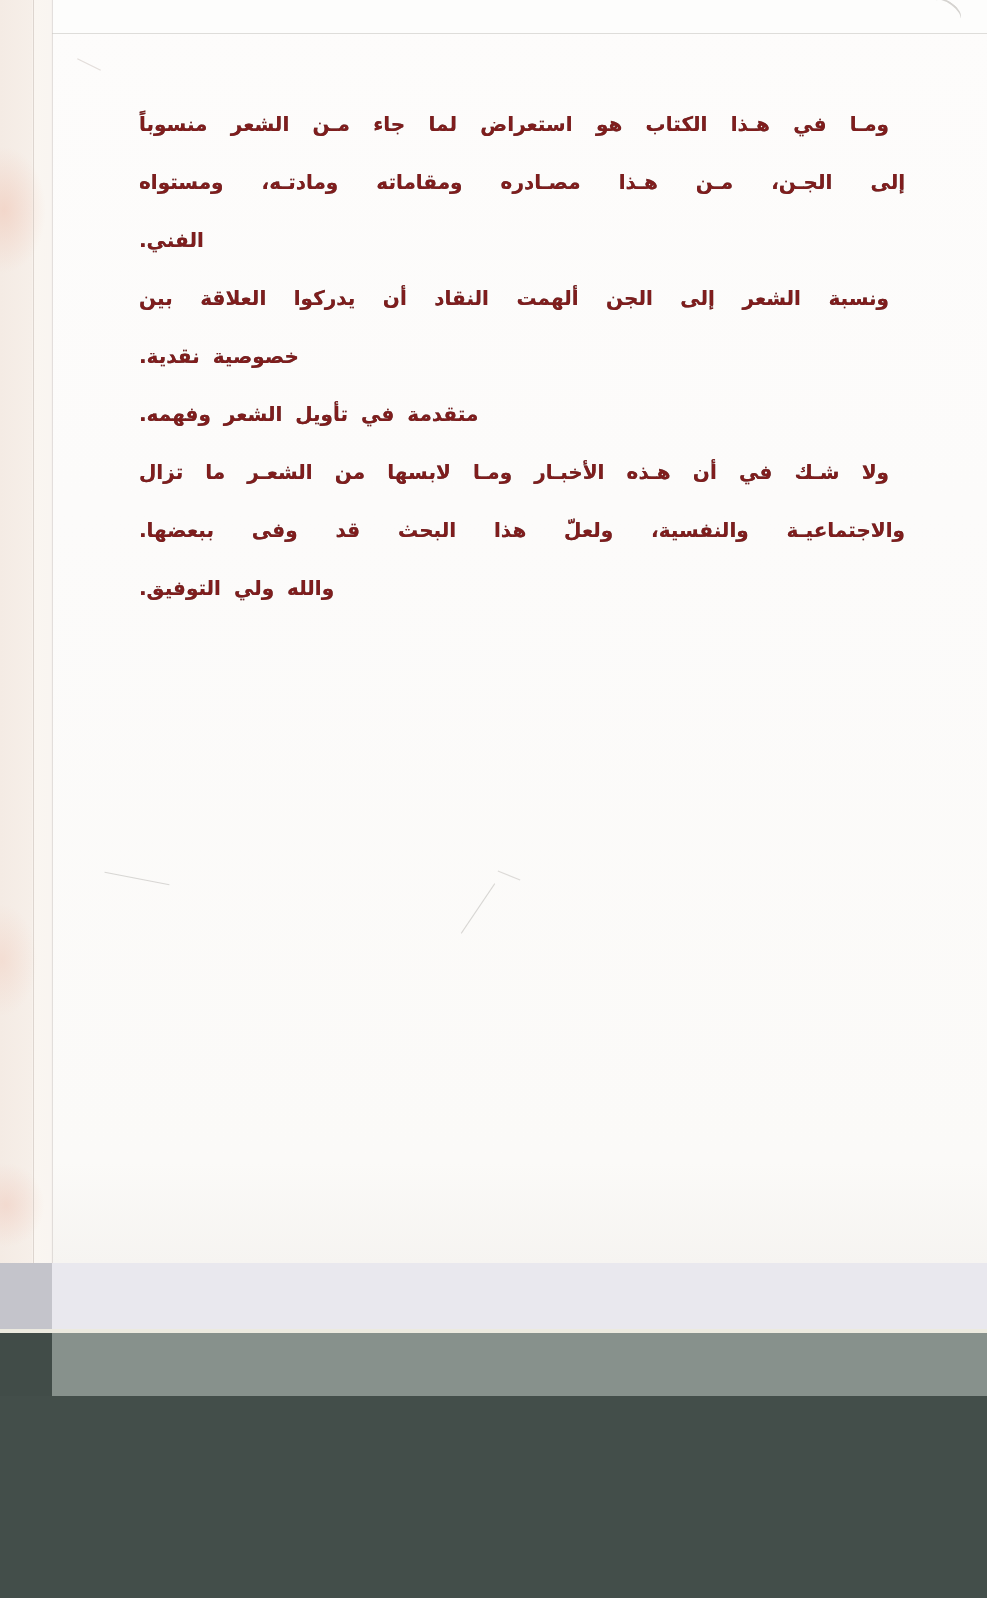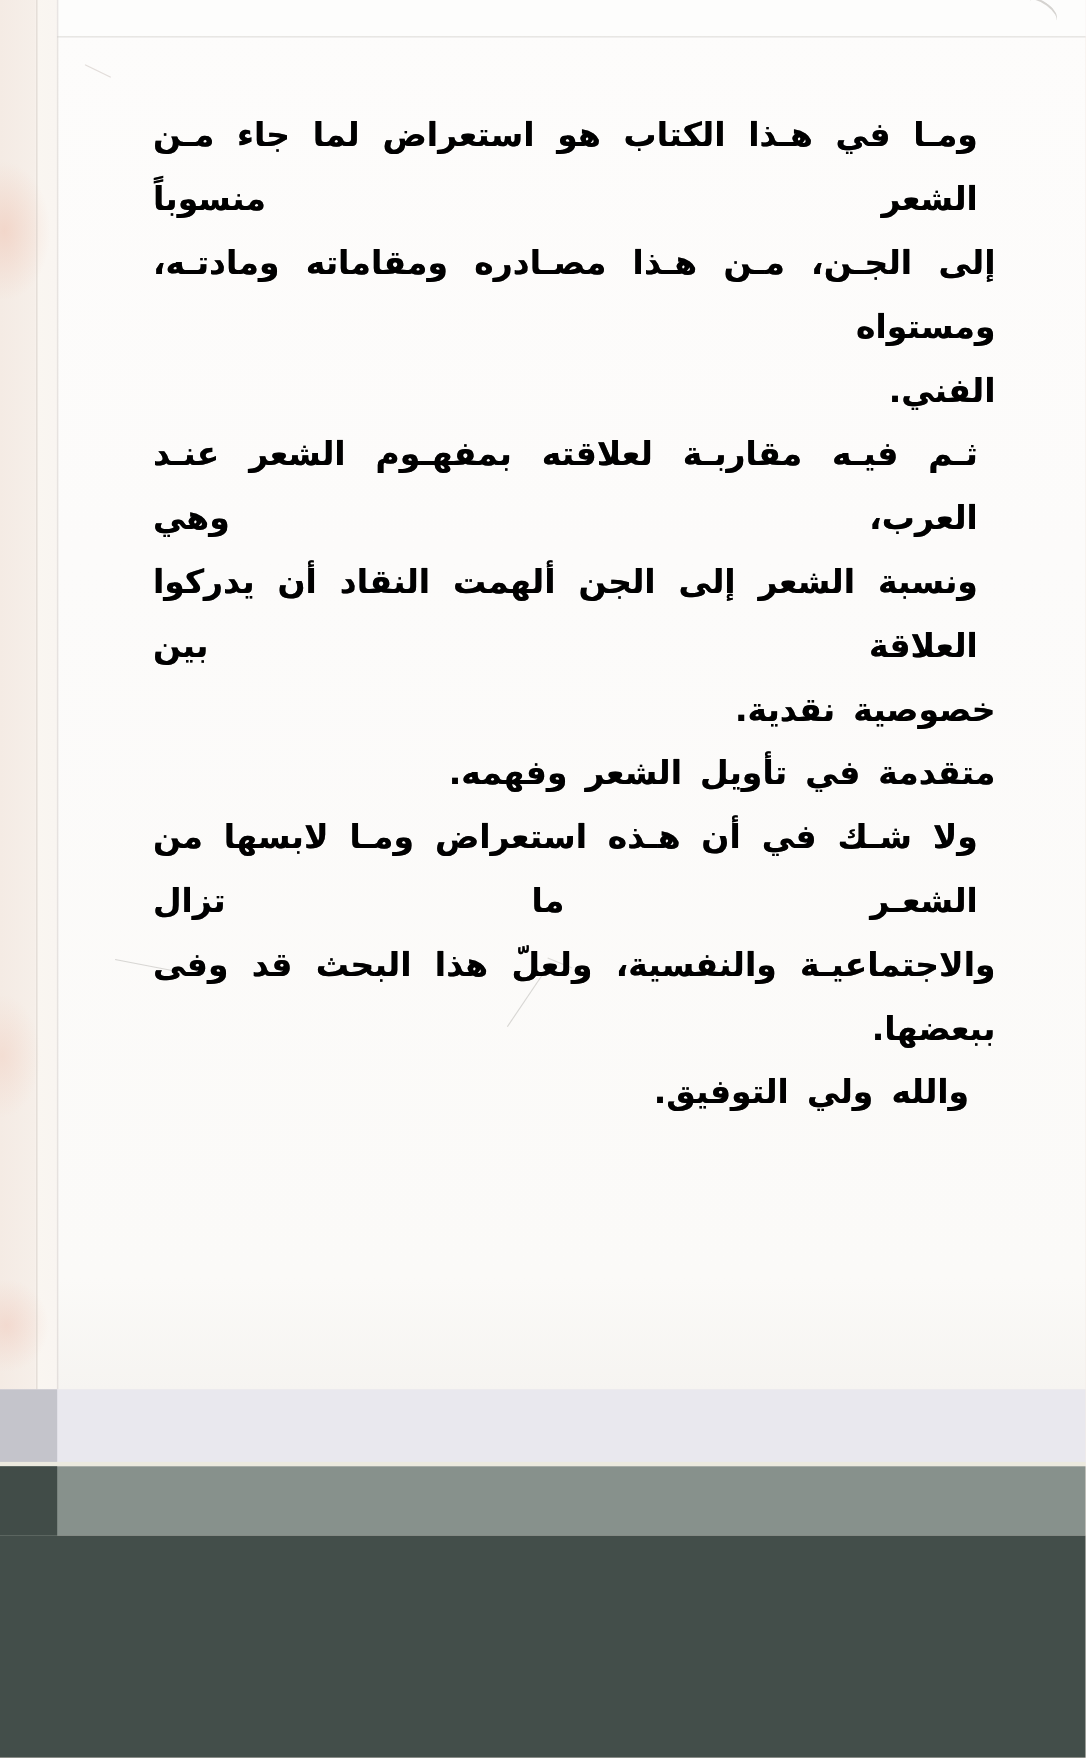--- a/index.html
+++ b/index.html
@@ -36,28 +36,28 @@
   
   .crease{position:absolute;height:1px;background:rgba(186,184,181,.55);}
   .crease.c1{left:104px;top:878px;width:66px;transform:rotate(11deg);}
   .crease.c2{left:448px;top:908px;width:60px;transform:rotate(-56deg);}
   .crease.c3{left:497px;top:875px;width:24px;transform:rotate(22deg);background:rgba(190,185,182,.5);}
   .crease.c4{left:76px;top:64px;width:26px;transform:rotate(26deg);background:rgba(200,190,184,.5);}
   
   .textblock{
     position:absolute;top:95px;right:82px;width:766px;
     direction:rtl;unicode-bidi:embed;
-    color:#000000;font-weight:bold;font-size:30px;line-height:58px;
+    color:#7f1d1d;font-weight:bold;font-size:20px;line-height:58px;
     word-spacing:6px;
     text-shadow:0 0 .6px rgba(38,38,38,.7);
   }
   .line{min-height:58px;}
   .line.just{text-align:justify;text-align-last:justify;text-justify:inter-word;}
   .line.first{padding-right:16px;}
-  .line.last{text-align:right;}
+  .line.last{text-align:left;}
   .line.indent{padding-right:24px;}
   
   .band{position:absolute;left:0;right:0;}
   .band.light{top:1263px;height:67px;background:#e9e8ee;}
   .band.light .left-shadow{position:absolute;left:0;top:0;bottom:0;width:52px;background:rgba(112,112,124,.3);}
   .band.sepline{top:1329px;height:4px;background:#eceadf;}
   .band.medium{top:1333px;height:63px;background:#87918c;}
   .band.medium .left-dark{position:absolute;left:0;top:0;bottom:0;width:52px;background:#414c48;}
   .band.dark{top:1396px;height:202px;background:#434e4a;}
 </style>
@@ -77,27 +77,26 @@
   <div class="crease c1"></div>
   <div class="crease c2"></div>
   <div class="crease c3"></div>
   <div class="crease c4"></div>
 
   <div class="textblock">
     <div class="line just first">ومـا في هـذا الكتاب هو استعراض لما جاء مـن الشعر منسوباً</div>
     <div class="line just">إلى الجـن، مـن هـذا مصـادره ومقاماته ومادتـه، ومستواه</div>
     <div class="line last">الفني.</div>
 
-    <div class="line just first">ثـم فيـه مقاربـة لعلاقته بمفهـوم الشعر عنـد العرب، وهي</div>
     <div class="line just first">ونسبة الشعر إلى الجن ألهمت النقاد أن يدركوا العلاقة بين</div>
 
     <div class="line last">خصوصية نقدية.</div>
     <div class="line last">متقدمة في تأويل الشعر وفهمه.</div>
 
-    <div class="line just first">ولا شـك في أن هـذه استعراض ومـا لابسها من الشعـر ما تزال</div>
+    <div class="line just first">ولا شـك في أن هـذه الأخبـار ومـا لابسها من الشعـر ما تزال</div>
     <div class="line just">والاجتماعيـة والنفسية، ولعلّ هذا البحث قد وفى ببعضها.</div>
 
     <div class="line last indent">والله ولي التوفيق.</div>
   </div>
 
   <div class="band light">
     <div class="left-shadow"></div>
   </div>
   <div class="band sepline"></div>
   <div class="band medium">

